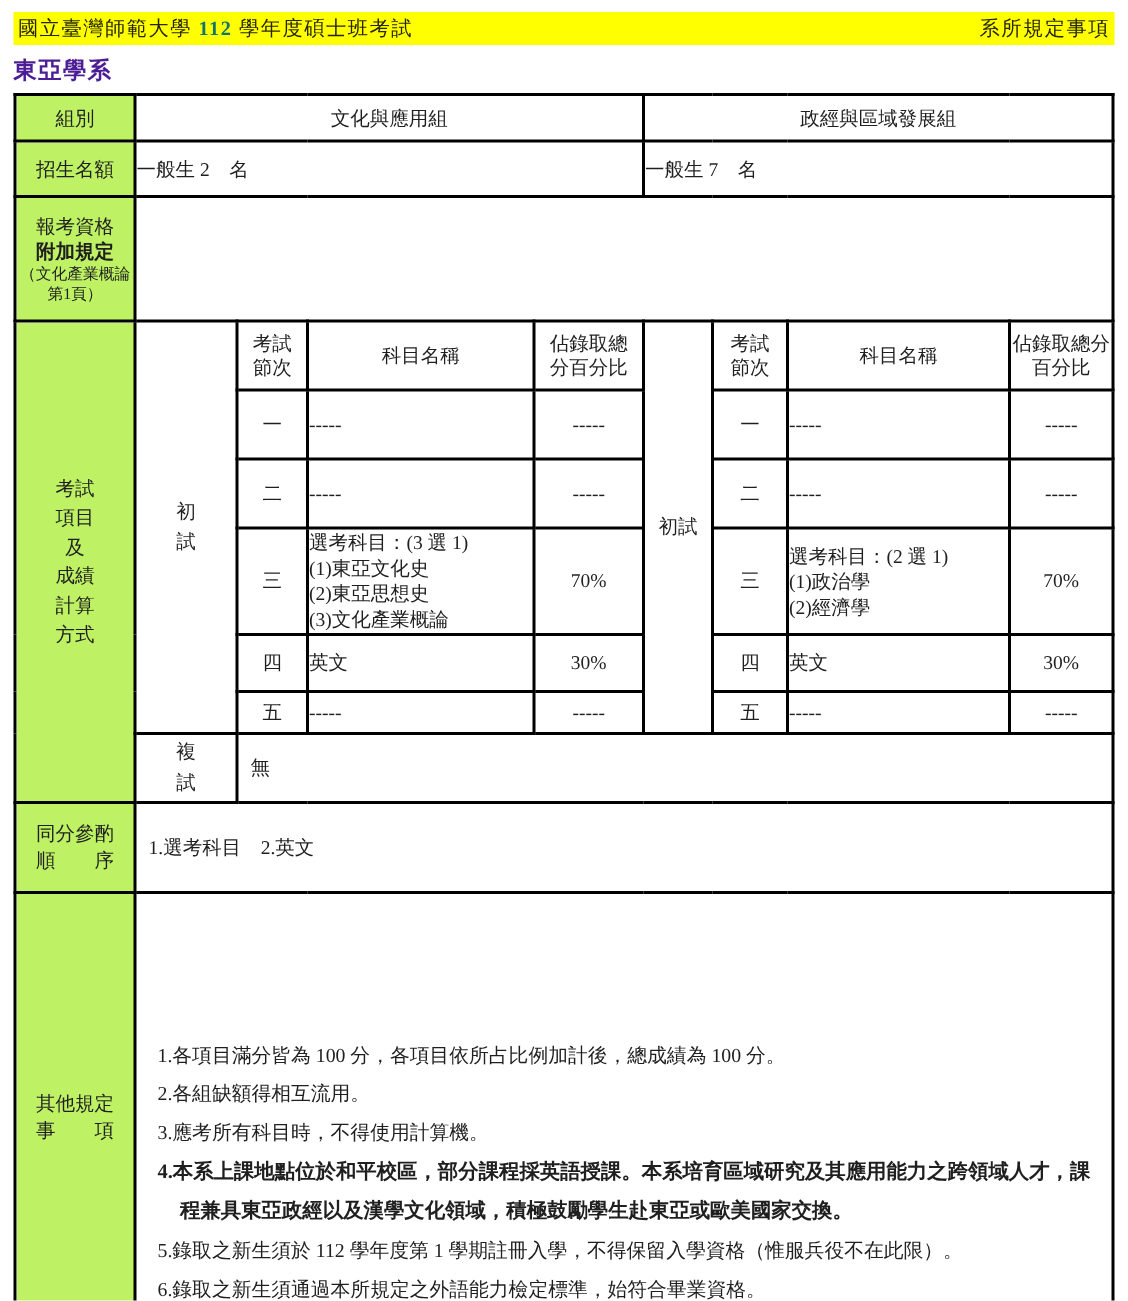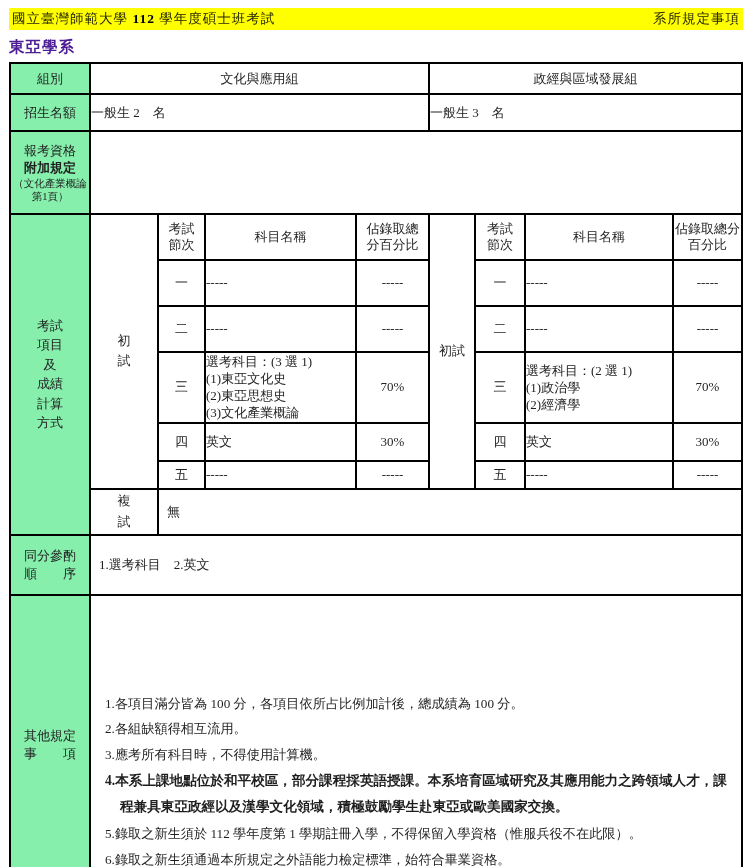--- a/index.html
+++ b/index.html
@@ -5,28 +5,28 @@
   html,body{margin:0;padding:0;width:752px;height:867px;overflow:hidden;background:#ffffff;}
   body{font-family:"Liberation Serif","DejaVu Serif",serif;color:#1f1f1f;}
   .pre{white-space:pre-line;}
 
   
   .header-bar{
     margin:8px 9px 0 9px;width:734px;box-sizing:border-box;
     background:#FFFF00;display:flex;justify-content:space-between;align-items:center;
     padding:2px 3px;font-size:13.5px;color:#262600;letter-spacing:1px;
   }
-  .year-num{color:#000000;font-weight:bold;margin-top:22px;}
+  .year-num{color:#0f766e;font-weight:bold;margin-top:22px;}
 
   .dept-title{margin:7px 0 4px 9px;font-size:15.5px;font-weight:bold;color:#4c1d95;letter-spacing:1px;}
 
   
   table.req{border-collapse:collapse;table-layout:fixed;margin:0 0 0 9px;width:734px;}
   table.req td{border:2px solid #000;padding:0;vertical-align:middle;font-size:13px;overflow:hidden;}
-  td.lbl{background:#86efac;text-align:center;line-height:1.35;}
+  td.lbl{background:#bef264;text-align:center;line-height:1.35;}
   td.thin{border-width:1px;}
   td.center{text-align:center;}
   td.left{text-align:left;padding-left:12px;}
   td.subj{text-align:left;padding:3px 4px 3px 7px;line-height:1.32;vertical-align:middle;}
   td.hdr{font-size:11.5px;text-align:center;line-height:1.25;}
   .lbl-note{font-size:10.5px;line-height:1.2;display:block;margin-top:1px;}
   .lbl-bold{font-weight:bold;display:block;}
   .lbl-line{display:block;}
   td.exam-stage{text-align:center;line-height:1.6;}
   td.group-div{border-left-width:2px;}
@@ -62,21 +62,21 @@
   <tbody>
       <tr style="height:31px">
     <td class="lbl">組別</td>
     <td class="center" colspan="4">文化與應用組</td>
     <td class="center group-div" colspan="4">政經與區域發展組</td>
   </tr>
 
   <tr style="height:37px">
     <td class="lbl">招生名額</td>
     <td class="left" colspan="4">一般生 2　名</td>
-    <td class="left group-div" colspan="4">一般生 3　名</td>
+    <td class="left group-div" colspan="4">一般生 7　名</td>
   </tr>
 
   <tr style="height:83px">
     <td class="lbl">
       <span class="lbl-line">報考資格</span>
       <span class="lbl-bold">附加規定</span>
       <span class="lbl-note pre">（文化產業概論
 第1頁）</span>
     </td>
     <td colspan="8"></td>

